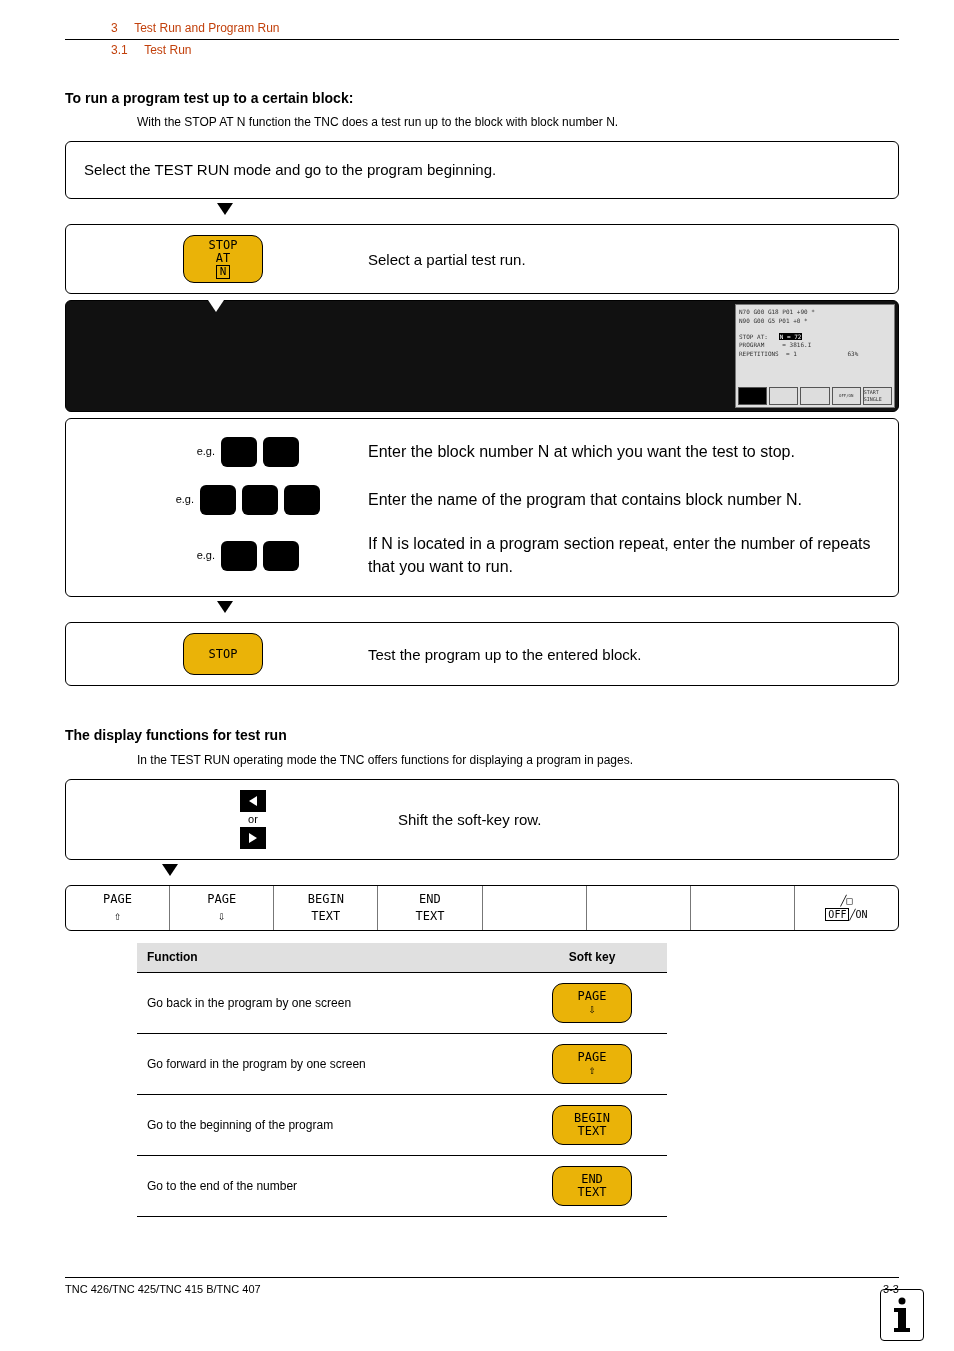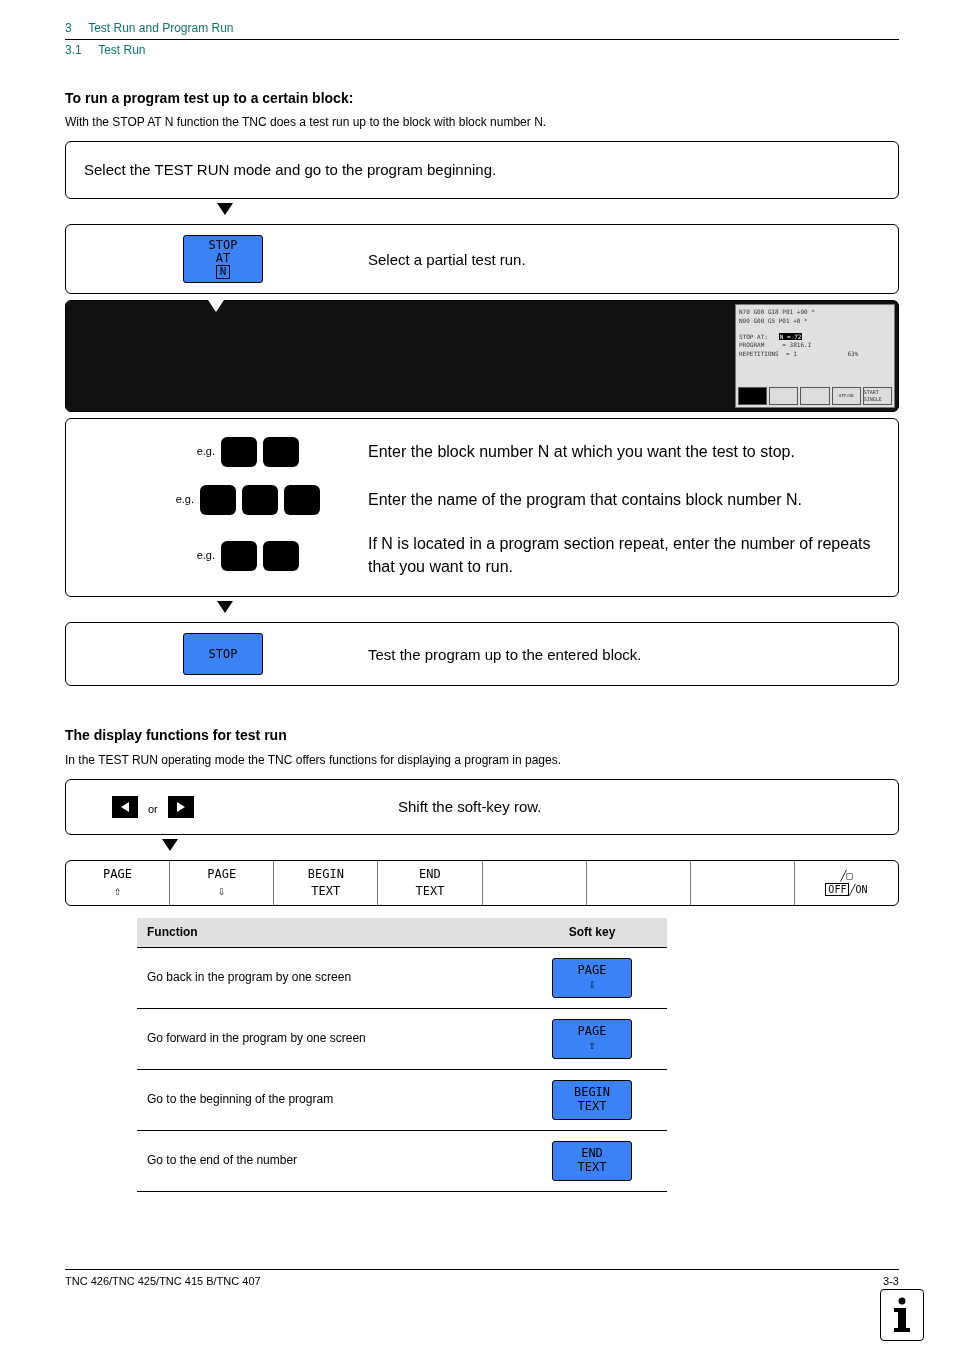--- a/index.html
+++ b/index.html
@@ -16,35 +16,37 @@
     min-height: 1351px;
     padding: 20px 55px 0 65px;
     box-sizing: border-box;
     position: relative;
   }
   .header-area {
     margin-bottom: 30px;
   }
   .header-line1, .header-line2 {
     font-size: 12px;
-    color: #0f766e;
+    color: #c2410c;
+    margin-left: 46px;
   }
   .hr-thin {
     border: none;
     border-top: 1px solid #000;
     margin: 2px 0;
   }
   .section-heading {
     font-weight: bold;
     font-size: 14px;
     margin-top: 20px;
     margin-bottom: 6px;
   }
   .body-text {
     font-size: 12px;
+    margin-left: 72px;
     margin-bottom: 10px;
   }
   
   .step-box {
     border: 1px solid #000;
     border-radius: 6px;
     padding: 10px 12px;
     margin: 6px 0;
     position: relative;
     display: flex;
@@ -60,29 +62,29 @@
     justify-content: center;
   }
   .step-right {
     flex: 1;
     font-size: 15px;
   }
   .softkey {
     width: 78px;
     height: 46px;
     border: 1px solid #000;
-    border-radius: 3px;
+    border-radius: 11px;
     display: inline-flex;
     flex-direction: column;
     align-items: center;
     justify-content: center;
     font-family: monospace;
     font-size: 12px;
     line-height: 1.1;
-    background: #3b82f6;
+    background: #eab308;
   }
   .softkey .boxed-n {
     border: 1px solid #000;
     padding: 0 3px;
     font-size: 11px;
   }
   .arrow-down-connector {
     text-align: center;
     margin: -4px 0;
   }
@@ -144,21 +146,21 @@
     border-right: 1px solid #777;
     height: 44px;
     display: flex;
     flex-direction: column;
     align-items: center;
     justify-content: center;
     font-family: monospace;
     font-size: 12px;
   }
   .softkey-bar .cell:last-child { border-right: none; }
-  .shift-row { display:flex; align-items:flex-end; }
+  .shift-row { display:flex; align-items:center;flex-direction:column; }
   .tri-btn {
     width: 26px;
     height: 22px;
     background: #000;
     display: inline-flex;
     align-items: center;
     justify-content: center;
     margin: 0 4px;
   }
   
@@ -178,21 +180,21 @@
   .func-table th.sk-head { text-align:center; width:130px; }
   .func-table td {
     padding: 10px 10px;
     font-size: 12px;
     vertical-align: middle;
     border-bottom: 1px solid #000;
   }
   .func-table td.sk-cell { text-align:center; }
   .page-footer {
     position: absolute;
-    bottom: 62px;
+    bottom: 54px;
     left: 65px;
     right: 55px;
     font-size: 11px;
     border-top: 1px solid #000;
     padding-top: 4px;
     display: flex;
     justify-content: space-between;
   }
   .info-icon {
     position: absolute;

